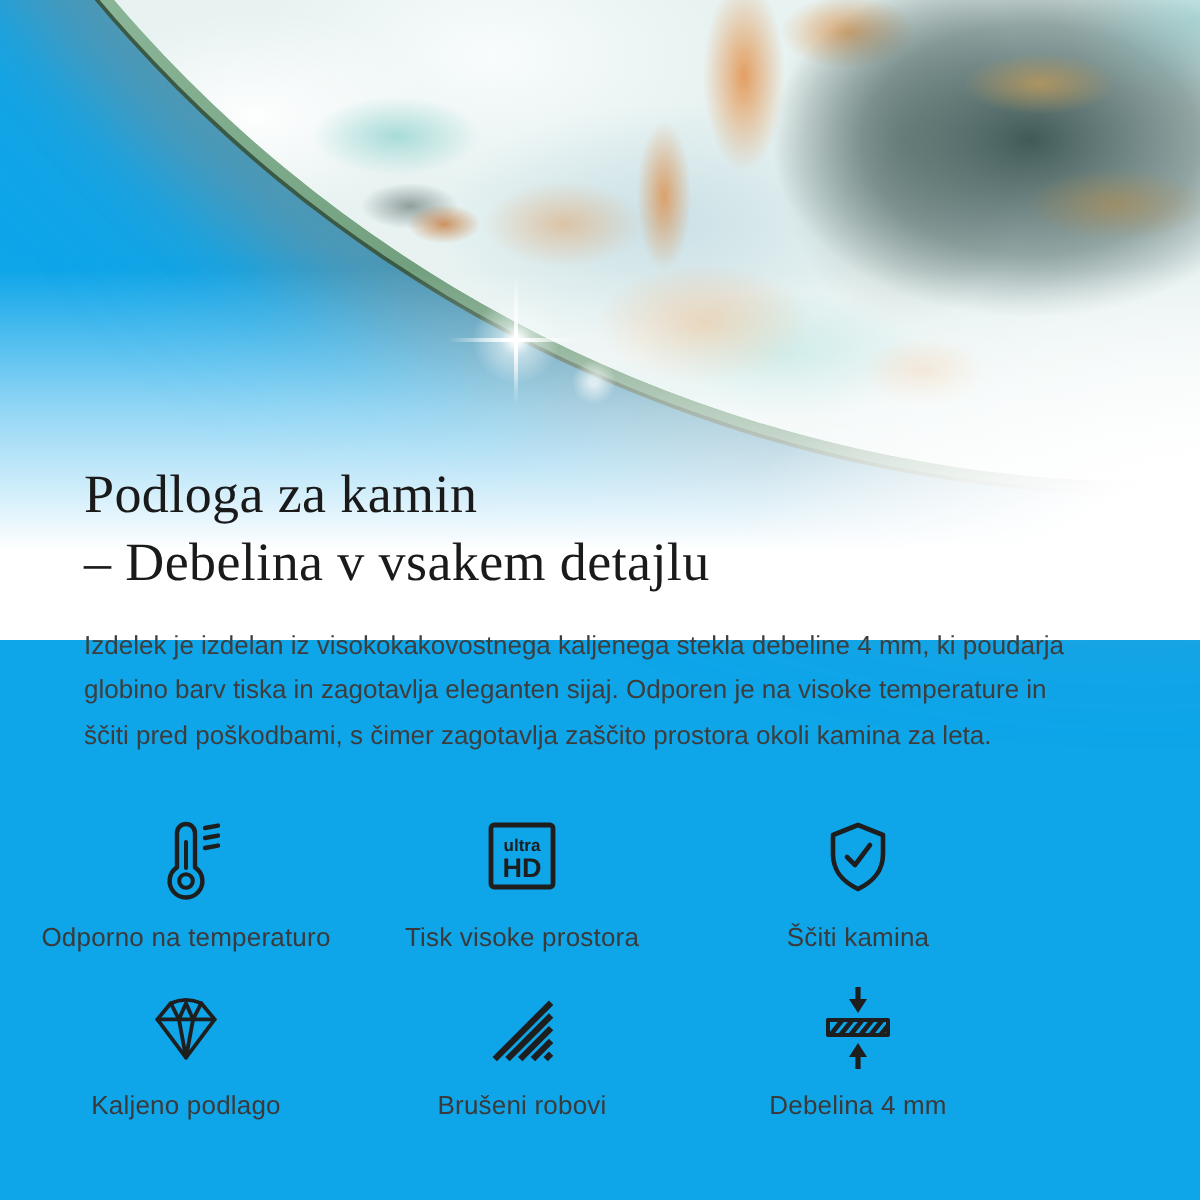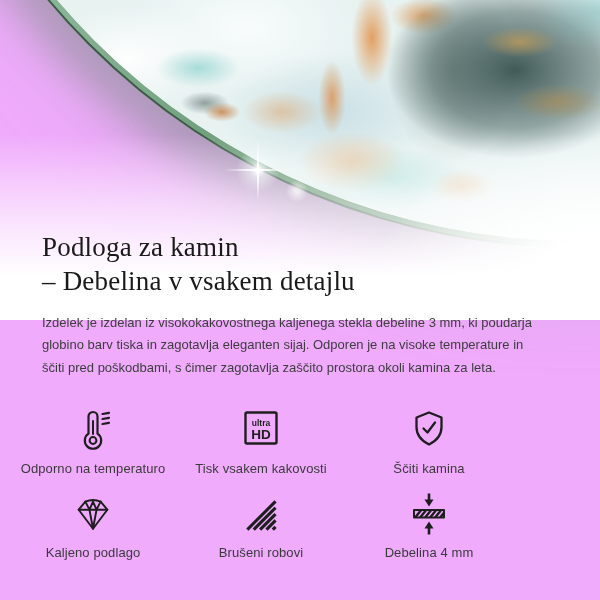--- a/index.html
+++ b/index.html
@@ -1,16 +1,16 @@
 <!DOCTYPE html>
 <html><head>
 <meta charset="utf-8">
 <style>
   html,body{margin:0;padding:0;background:#fff;}
-  .page{position:relative;width:600px;height:600px;overflow:hidden;background:#f0abfc;
+  .page{position:relative;width:600px;height:600px;overflow:hidden;background:#0ea5e9;
         font-family:"Liberation Sans","DejaVu Sans",sans-serif;}
 
   
   .hero{position:absolute;left:0;top:0;width:600px;height:320px;}
   .glass-circle{position:absolute;left:-115px;top:-1140px;width:1388px;height:1388px;
       border-radius:50%;background:#3a5a45;
       box-shadow:-16px 26px 36px rgba(125,138,138,.45), -2px 44px 80px rgba(145,158,158,.28);}
   .glass-band{position:absolute;inset:2.2px;border-radius:50%;
       background:linear-gradient(115deg,#cfe4d6 8%,#93bda0 30%,#63936f 52%,#4a7a5e 75%);}
   .glass-face{position:absolute;inset:7.5px;border-radius:50%;overflow:hidden;background:#ecf4f3;}
@@ -83,21 +83,21 @@
     <div class="sparkle sparkle-small"></div>
     <div class="hero-fade"></div>
   </div>
 
   <div class="content">
     <h1 class="title">
       <span>Podloga za kamin</span>
       <span>– Debelina v vsakem detajlu</span>
     </h1>
 
-    <p class="desc">Izdelek je izdelan iz visokokakovostnega kaljenega stekla debeline 3 mm, ki poudarja globino barv tiska in zagotavlja eleganten sijaj. Odporen je na visoke temperature in ščiti pred poškodba­mi, s čimer zagotavlja zaščito prostora okoli kamina za leta.</p>
+    <p class="desc">Izdelek je izdelan iz visokokakovostnega kaljenega stekla debeline 4 mm, ki poudarja globino barv tiska in zagotavlja eleganten sijaj. Odporen je na visoke temperature in ščiti pred poškodba­mi, s čimer zagotavlja zaščito prostora okoli kamina za leta.</p>
 
     <div class="features">
 
       <div class="feature">
         <span class="icon-wrap">
           <svg width="44" height="44" viewBox="0 0 44 44" fill="none" stroke="currentColor" stroke-width="2.2" stroke-linecap="round" stroke-linejoin="round">
             <path d="M17.5 26.7 V9.5 A4.5 4.5 0 0 1 26.5 9.5 V26.7 A8.2 8.2 0 1 1 17.5 26.7 Z"></path>
             <line x1="22" y1="14" x2="22" y2="27" stroke-width="2"></line>
             <circle cx="22" cy="33.5" r="3.4" stroke-width="2"></circle>
             <line x1="31.5" y1="7" x2="38" y2="5.8"></line>
@@ -109,21 +109,21 @@
       </div>
 
       <div class="feature">
         <span class="icon-wrap">
           <svg width="44" height="44" viewBox="0 0 44 44" fill="none" stroke="currentColor" stroke-width="2.4">
             <rect x="6.5" y="5.5" width="31" height="31" rx="1.5"></rect>
             <text class="badge-ultra" x="22" y="18.5" text-anchor="middle" stroke="none">ultra</text>
             <text class="badge-hd" x="22" y="31.5" text-anchor="middle" stroke="none">HD</text>
           </svg>
         </span>
-        <span class="f-label">Tisk vsakem kakovosti</span>
+        <span class="f-label">Tisk visoke prostora</span>
       </div>
 
       <div class="feature">
         <span class="icon-wrap">
           <svg width="44" height="44" viewBox="0 0 44 44" fill="none" stroke="currentColor" stroke-width="2.3" stroke-linecap="round" stroke-linejoin="round">
             <path d="M22 5.5 L34.5 10.5 V20 C34.5 28.8 29.5 33.8 22 37.5 C14.5 33.8 9.5 28.8 9.5 20 V10.5 Z"></path>
             <polyline points="16.5,21.5 20.5,25.5 28,15.5"></polyline>
           </svg>
         </span>
         <span class="f-label">Ščiti kamina</span>

